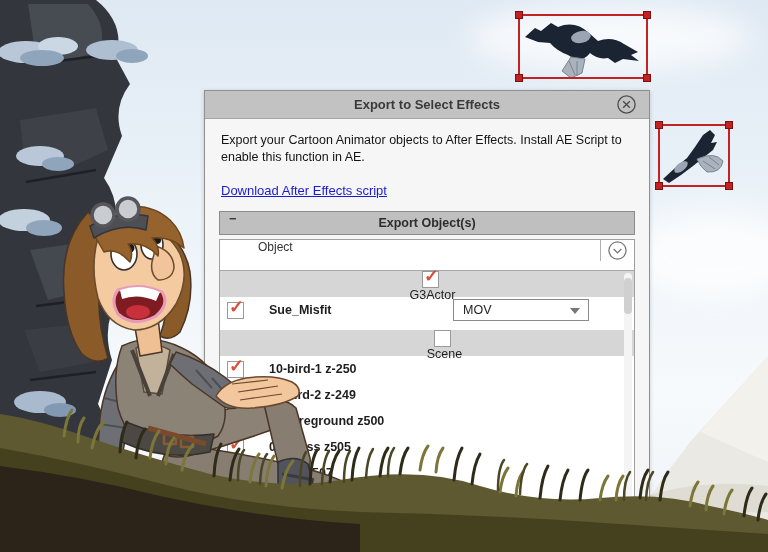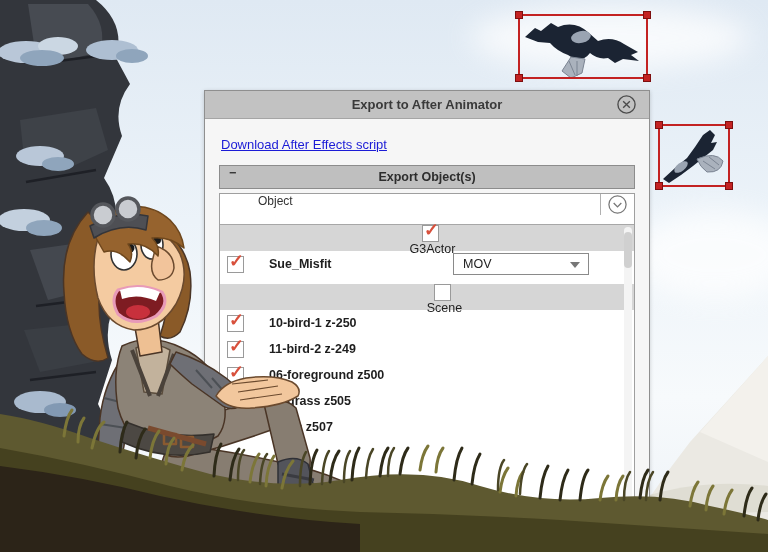--- a/index.html
+++ b/index.html
@@ -86,26 +86,27 @@
         </g>
       <g>
           <ellipse cx="40" cy="402" rx="26" ry="11" fill="#a9bace"></ellipse>
           <ellipse cx="60" cy="410" rx="16" ry="7" fill="#8299b3"></ellipse>
         </g>
     </g>
   </svg>
 
   <div class="dialog">
     <div class="titlebar">
-      <span>Export to After Animator</span>
+      <span>Export to Select Effects</span>
       <svg class="close-btn" viewBox="0 0 22 22">
         <circle cx="11" cy="11" r="9" fill="none" stroke="#4b4b4b" stroke-width="1.4"></circle>
         <path d="M7.5,7.5 L14.5,14.5 M14.5,7.5 L7.5,14.5" stroke="#4b4b4b" stroke-width="1.4"></path>
       </svg>
     </div>
+    <div class="desc">Export your Cartoon Animator objects to After Effects. Install AE Script to enable this function in AE.</div>
     <a class="dl-link" href="#">Download After Effects script</a>
     <div class="section-bar">
       <span class="section-minus">−</span>
       <span>Export Object(s)</span>
     </div>
     <div class="obj-table">
       <div class="obj-header">
         <div class="col-check"></div>
         <div class="col-label">
             <span>Object</span>

